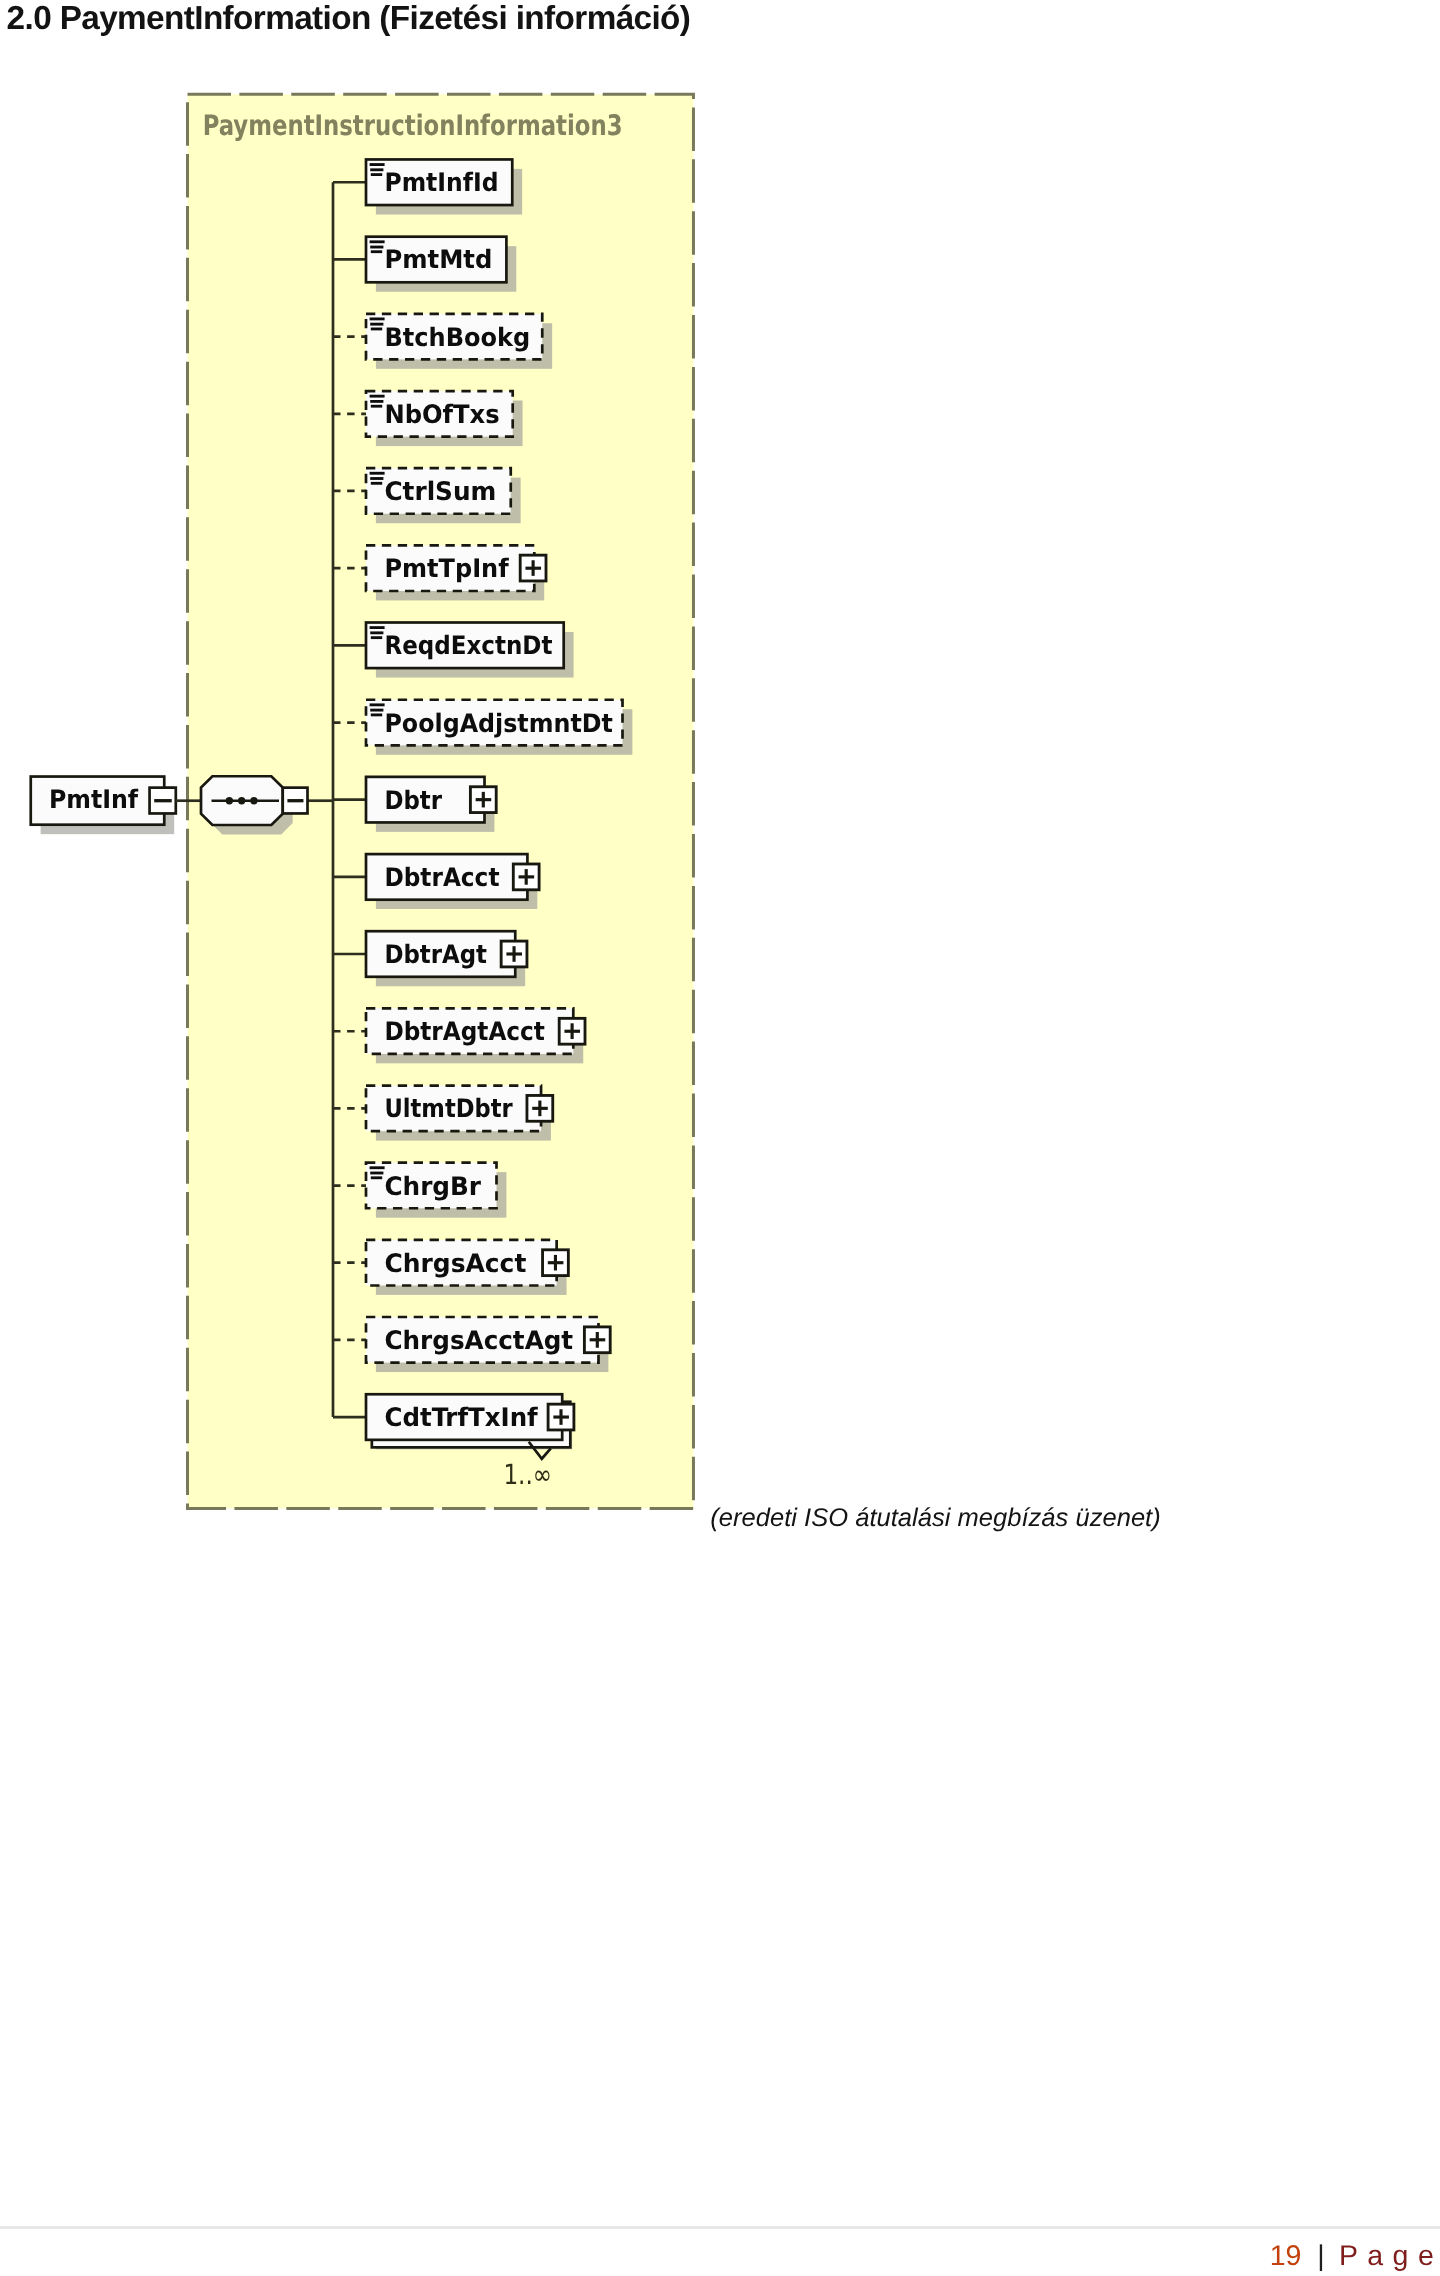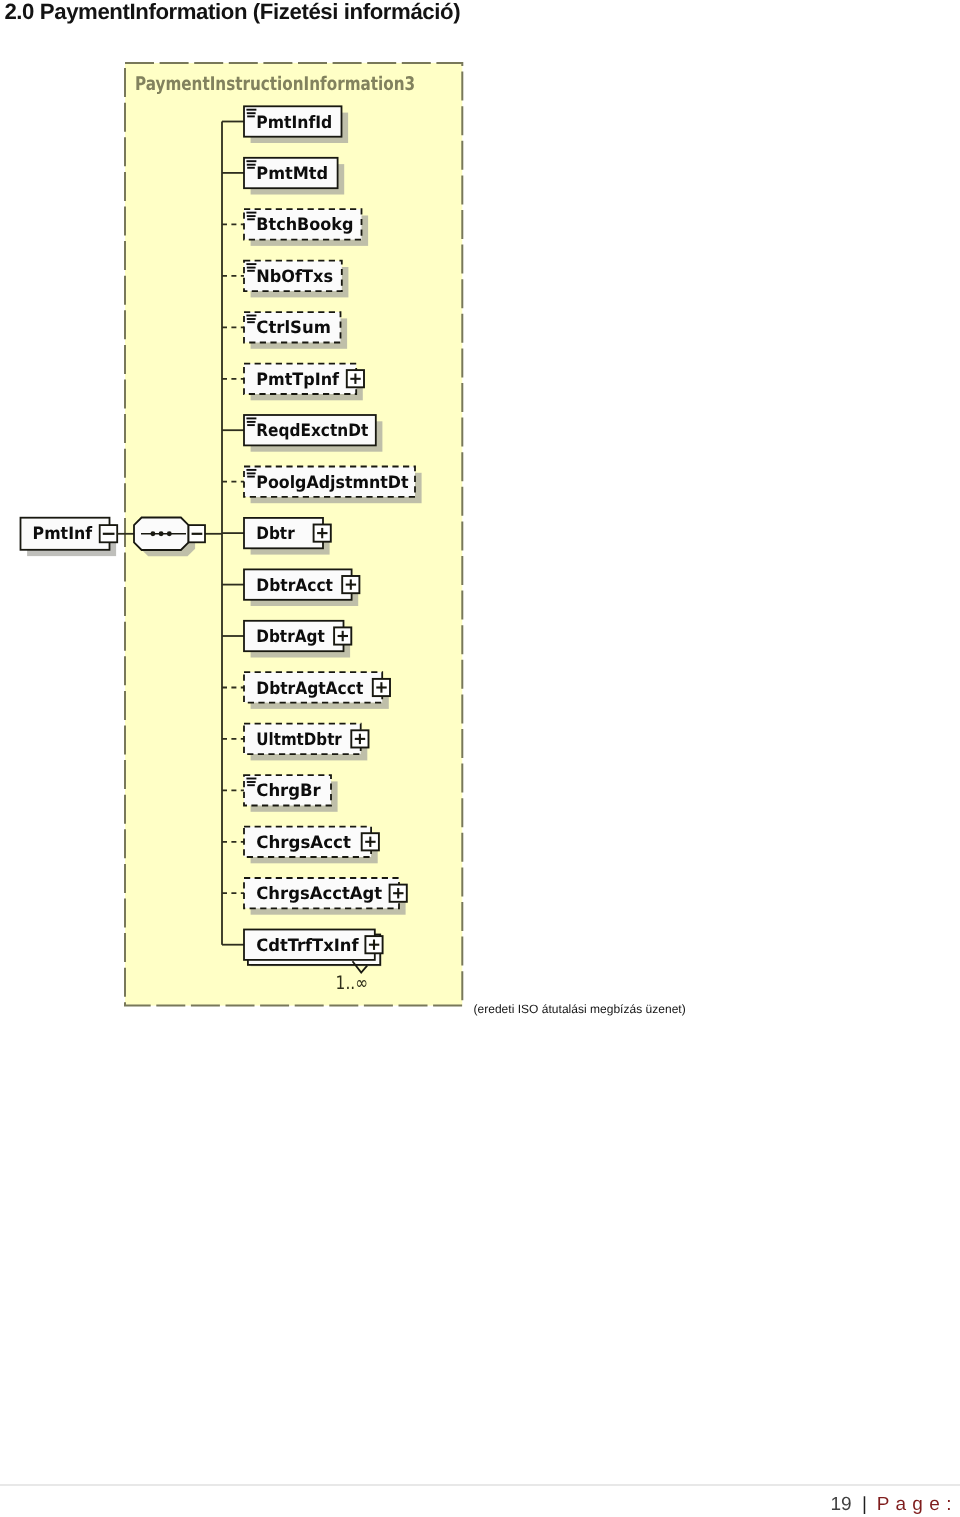--- a/index.html
+++ b/index.html
@@ -1,22 +1,22 @@
 <!DOCTYPE html>
 <html><head>
 <meta charset="utf-8">
 <style>
   html,body{margin:0;padding:0;}
   body{width:960px;height:1517px;background:#ffffff;-webkit-font-smoothing:antialiased;text-rendering:geometricPrecision;font-family:"Liberation Sans",sans-serif;position:relative;overflow:hidden;}
   #page{position:absolute;left:0;top:0;width:960px;height:1517px;}
   .heading{position:absolute;left:4.4px;top:-0.4px;font-size:22.2px;font-weight:bold;color:#131313;white-space:nowrap;line-height:1.1;letter-spacing:-0.4px;}
-  .caption{position:absolute;left:473.5px;top:1002px;font-size:12px;color:#141414;white-space:nowrap;letter-spacing:0.02px;}
+  .caption{position:absolute;left:473.5px;top:1002px;font-size:17px;color:#141414;white-space:nowrap;letter-spacing:0.02px;font-style:italic;}
   .footer-rule{position:absolute;left:0;top:1484.4px;width:960px;height:1.3px;background:#e8e8e8;}
   .footer{position:absolute;left:830.5px;top:1494px;font-size:19px;white-space:nowrap;font-family:"Liberation Sans",sans-serif;}
-  .footer .pg{color:#404040;}
+  .footer .pg{color:#c2410c;margin-left:16px;}
   .footer .sep{color:#1f1f1f;margin:0 4.4px 0 5.2px;}
   .footer .lbl{color:#7f1d1d;letter-spacing:0.55px;}
   #diagram{position:absolute;left:0px;top:0px;}
   #diagram text{font-stretch:condensed;}
 </style>
 </head>
 <body>
 
 <div id="page">
   <div class="heading">2.0 PaymentInformation (Fizetési információ)</div>

